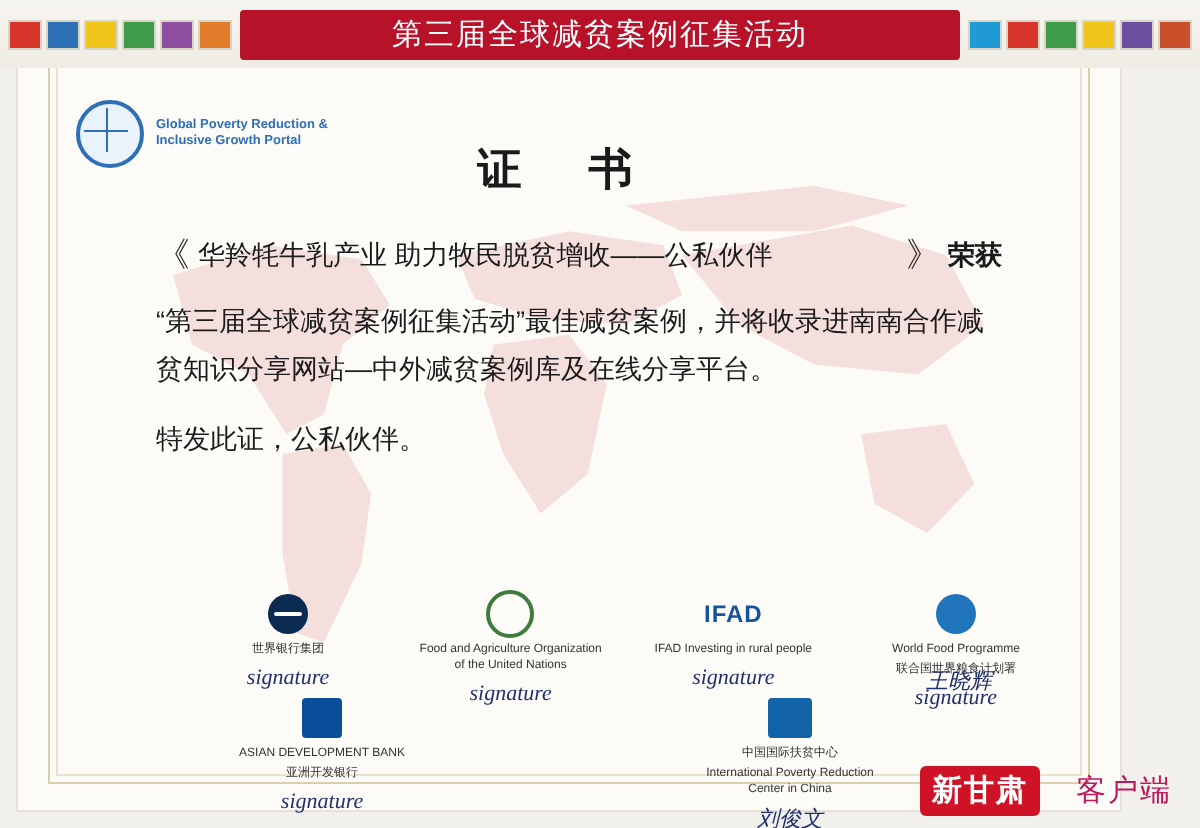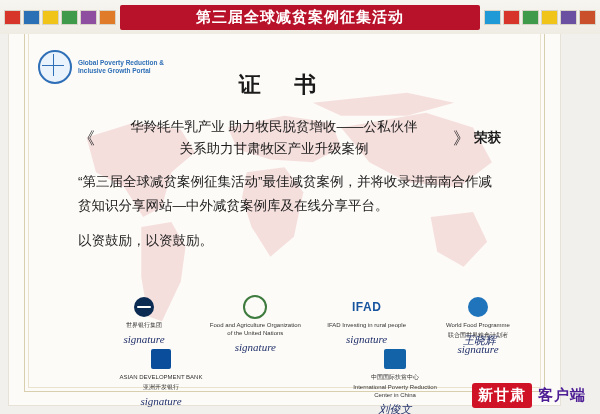--- a/index.html
+++ b/index.html
@@ -31,21 +31,21 @@
     position:absolute;left:0;top:0;width:600px;height:34px;
     background:linear-gradient(#f7f5f0,#efece4);
   }
   .banner-bar{
     position:absolute;left:120px;top:5px;width:360px;height:25px;
     background:#b8122a;
     border-radius:2px;
     display:flex;align-items:center;justify-content:center;
   }
   .banner-bar span{
-    color:#ffffff;font-size:15px;font-weight:bold;letter-spacing:1px;
+    color:#ffffff;font-size:15px;font-weight:normal;letter-spacing:1px;
   }
   .banner-flags{
     position:absolute;top:3px;height:28px;width:112px;
     display:flex;align-items:center;gap:2px;overflow:hidden;
   }
   .banner-flags.left{left:4px;}
   .banner-flags.right{right:4px;justify-content:flex-end;}
   .flag{width:18px;height:13px;border:1px solid #d9d4c8;}
 
   
@@ -82,21 +82,21 @@
   }
 
   
   .body{
     position:absolute;left:70px;right:60px;top:108px;
     color:#1b1b1b;
   }
   .line{font-size:13.5px;line-height:22px;white-space:nowrap;}
   .row-quote{display:flex;align-items:center;gap:4px;}
   .quote-mark{font-size:17px;color:#2a2a2a;}
-  .center-block{flex:1;text-align:center;}
+  .center-block{flex:1;}
   .honor{font-size:13.5px;font-weight:bold;}
   .p2{margin-top:10px;font-size:13.5px;line-height:24px;}
   .p3{margin-top:14px;font-size:13.5px;}
 
   
   .orgs-row1{
     position:absolute;left:88px;top:286px;width:430px;
     display:flex;justify-content:space-between;align-items:flex-start;
   }
   .orgs-row2{
@@ -115,27 +115,27 @@
   .wb-globe:after{content:"";position:absolute;left:3px;top:9px;width:14px;height:2px;background:#fff;border-radius:1px;}
   .fao-circle{width:20px;height:20px;border-radius:50%;border:2px solid #3e7b3e;}
   .ifad-txt{font-size:12px;font-weight:bold;color:#16539e;letter-spacing:.5px;}
   .wfp-hand{width:20px;height:20px;border-radius:50%;background:#1f74bb;}
   .adb-sq{width:20px;height:20px;background:#0a4e9b;border-radius:2px;}
   .cn-center{width:22px;height:20px;background:#1263a8;border-radius:2px;}
   .cn-net{font-size:12px;font-weight:bold;color:#c31a27;}
 
   
   .brand{
-    position:absolute;right:14px;bottom:6px;display:flex;align-items:center;gap:6px;
+    position:absolute;right:14px;bottom:6px;display:flex;align-items:center;gap:18px;
   }
   .brand .box{
     background:#cf1225;color:#fff;font-size:15px;font-weight:bold;
     padding:3px 6px;border-radius:3px;letter-spacing:1px;
   }
-  .brand .kd{font-size:15px;color:#4c1d95;font-weight:bold;letter-spacing:1px;}
+  .brand .kd{font-size:15px;color:#be185d;font-weight:normal;letter-spacing:1px;}
 
   .stamp{
     position:absolute;left:455px;top:325px;
     font-family:"Liberation Serif","DejaVu Serif",serif;
     font-style:italic;font-size:11px;color:#20306b;
   }
 </style>
 </head>
 <body>
 
@@ -166,27 +166,26 @@
       </div>
     </div>
 
     <div class="title">证 书</div>
 
     <div class="body">
       <div class="row-quote">
         <span class="quote-mark">《</span>
         <div class="center-block">
           <div class="line">华羚牦牛乳产业  助力牧民脱贫增收——公私伙伴</div>
-          <div class="line">关系助力甘肃牧区产业升级案例</div>
         </div>
         <span class="quote-mark">》</span>
         <span class="honor">荣获</span>
       </div>
       <div class="p2">“第三届全球减贫案例征集活动”最佳减贫案例，并将收录进南南合作减贫知识分享网站—中外减贫案例库及在线分享平台。</div>
-      <div class="p3">以资鼓励，以资鼓励。</div>
+      <div class="p3">特发此证，公私伙伴。</div>
     </div>
 
     <div class="orgs-row1">
       <div class="org">
         <div class="mark">
             <div class="wb-globe"></div>
           </div>
         <div class="nm cn">世界银行集团</div>
         <div class="sig">signature</div>
       </div>

